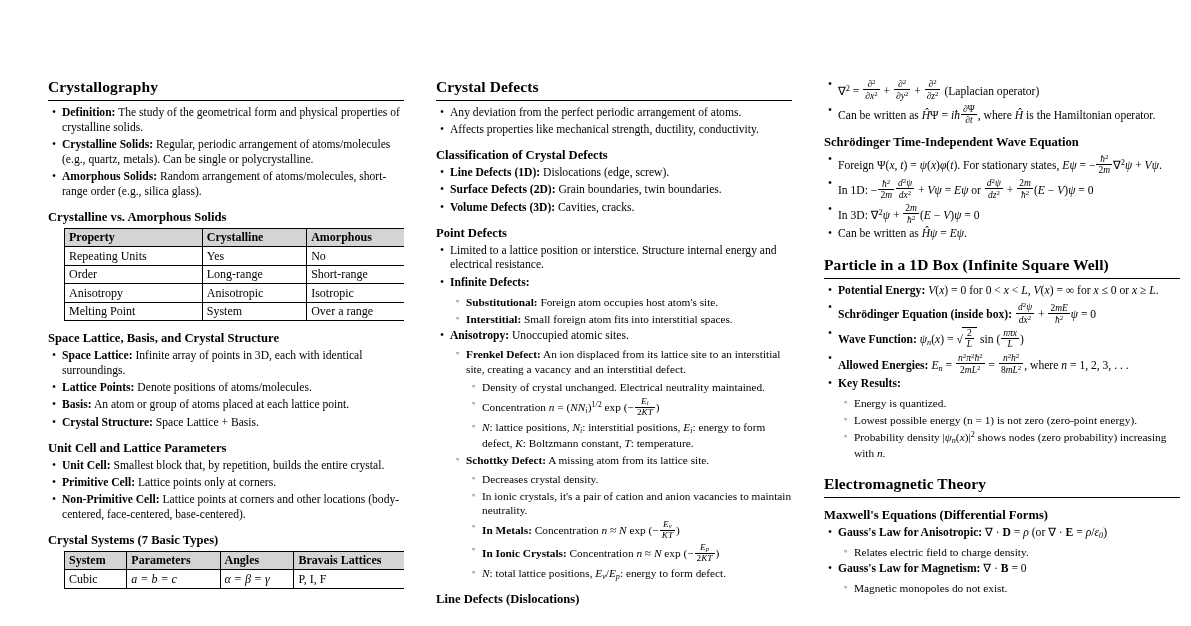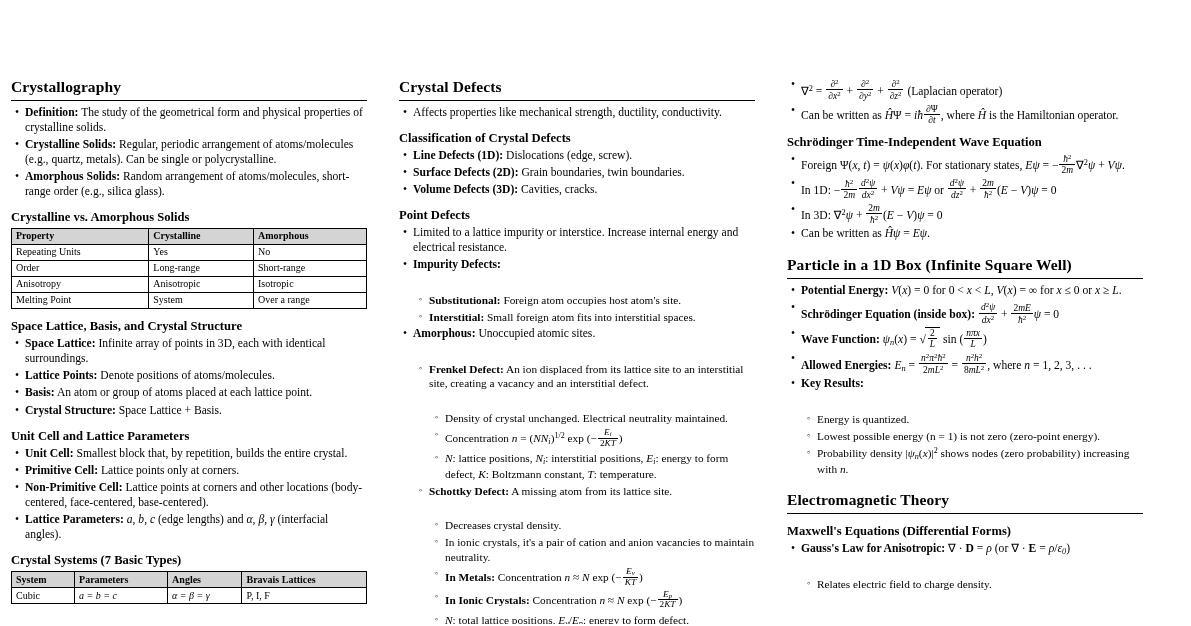--- a/index.html
+++ b/index.html
@@ -20,21 +20,20 @@
     height: 626px;
     padding: 0;
     box-sizing: border-box;
   }
   .cols {
     display: flex;
     gap: 32px;
     padding: 78px 48px 2px 48px;
     box-sizing: border-box;
     height: 626px;
-    justify-content: flex-end;
   }
   .col {
     width: 356px;
     flex: 0 0 356px;
     overflow: hidden;
   }
   h1.sec {
     font-family: "Liberation Serif", serif;
     font-size: 15.5px;
     font-weight: bold;
@@ -63,21 +62,21 @@
     padding-left: 0;
   }
   li::before {
     content: "•";
     position: absolute;
     left: -10px;
     top: 0;
   }
   ul ul {
     padding-left: 16px;
-    margin-top: 20px;
+    margin-top: 4px;
   }
   ul ul li { font-size: 11.3px; }
   ul ul li::before { content: "◦"; font-size: 9px; top: 1px; }
   ul ul ul li::before { content: "◦"; }
   b, .bld { font-weight: bold; }
   .m { font-family: "Liberation Serif", serif; font-style: italic; }
   .up { font-style: normal; }
   sub { font-size: 0.72em; vertical-align: -0.22em; font-style: italic; }
   sup { font-size: 0.72em; vertical-align: 0.45em; }
   .frac {
@@ -92,22 +91,22 @@
   .frac .num { border-bottom: 1px solid #000; }
   .sqrt {
     display: inline-block;
     border-top: 1px solid #000;
     padding: 0 2px;
     margin-left: -1px;
   }
   table.grid {
     border-collapse: collapse;
     width: 100%;
-    margin: 2px 0 2px 0;
-    font-size: 10px;
+    margin: 2px 0 2px 16px;
+    font-size: 12px;
   }
   table.grid th, table.grid td {
     border: 1px solid #000;
     padding: 1.5px 4px;
     text-align: left;
     line-height: 1.2;
   }
   table.grid thead th {
     background: #d4d4d4;
     font-weight: bold;
@@ -170,26 +169,20 @@
       <li><b>Lattice Points:</b> <span>Denote positions of atoms/molecules.</span></li>
       <li><b>Basis:</b> <span>An atom or group of atoms placed at each lattice point.</span></li>
       <li><b>Crystal Structure:</b> <span>Space Lattice + Basis.</span></li>
     </ul>
 
     <h2 class="sub">Unit Cell and Lattice Parameters</h2>
     <ul>
       <li><b>Unit Cell:</b> <span>Smallest block that, by repetition, builds the entire crystal.</span></li>
       <li><b>Primitive Cell:</b> <span>Lattice points only at corners.</span></li>
       <li><b>Non-Primitive Cell:</b> <span>Lattice points at corners and other locations (body-centered, face-centered, base-centered).</span></li>
-      <li><b>Lattice Parameters:</b>
-        <span class="m">a, b, c</span>
-        <span>(edge lengths) and</span>
-        <span class="m">α, β, γ</span>
-        <span>(interfacial angles).</span>
-      </li>
     </ul>
 
     <h2 class="sub">Crystal Systems (7 Basic Types)</h2>
     <table class="grid">
       <thead>
         <tr>
           <th>System</th>
           <th>Parameters</th>
           <th>Angles</th>
           <th>Bravais Lattices</th>
@@ -205,42 +198,43 @@
       </tbody>
     </table>
 
   </div>
 
   <div class="col">
 
     <h1 class="sec">Crystal Defects</h1>
 
     <ul>
+      <li>Any deviation from the perfect periodic arrangement of atoms.</li>
       <li>Affects properties like mechanical strength, ductility, conductivity.</li>
     </ul>
 
     <h2 class="sub">Classification of Crystal Defects</h2>
     <ul>
       <li><b>Line Defects (1D):</b> <span>Dislocations (edge, screw).</span></li>
       <li><b>Surface Defects (2D):</b> <span>Grain boundaries, twin boundaries.</span></li>
       <li><b>Volume Defects (3D):</b> <span>Cavities, cracks.</span></li>
     </ul>
 
     <h2 class="sub">Point Defects</h2>
     <ul>
-      <li>Limited to a lattice impurity or interstice. Increase internal energy and electrical resistance.</li>
-      <li>
-        <b>Impurity Defects:</b>
+      <li>Limited to a lattice position or interstice. Structure internal energy and electrical resistance.</li>
+      <li>
+        <b>Infinite Defects:</b>
         <ul>
           <li><b>Substitutional:</b> <span>Foreign atom occupies host atom's site.</span></li>
           <li><b>Interstitial:</b> <span>Small foreign atom fits into interstitial spaces.</span></li>
         </ul>
       </li>
       <li>
-        <b>Amorphous:</b> <span>Unoccupied atomic sites.</span>
+        <b>Anisotropy:</b> <span>Unoccupied atomic sites.</span>
         <ul>
           <li>
             <b>Frenkel Defect:</b> <span>An ion displaced from its lattice site to an interstitial site, creating a vacancy and an interstitial defect.</span>
             <ul>
               <li>Density of crystal unchanged. Electrical neutrality maintained.</li>
               <li>
                 <span>Concentration</span>
                 <span class="m">n</span> = (<span class="m">NN<sub>i</sub></span>)<sup>1/2</sup> exp<span class="nowrap"> (−<span class="frac"><span class="num"><span class="m">E<sub>i</sub></span></span><span>2<span class="m">KT</span></span></span>)</span>
               </li>
               <li>
@@ -346,18 +340,25 @@
     <h1 class="sec spaced">Electromagnetic Theory</h1>
     <h2 class="sub">Maxwell's Equations (Differential Forms)</h2>
     <ul>
       <li>
         <b>Gauss's Law for Anisotropic:</b>
         ∇ · <b class="up">D</b> = <span class="m">ρ</span> <span>(or</span> ∇ · <b class="up">E</b> = <span class="m">ρ</span>/<span class="m">ε</span><sub>0</sub>)
         <ul>
           <li>Relates electric field to charge density.</li>
         </ul>
       </li>
+      <li>
+        <b>Gauss's Law for Magnetism:</b>
+        ∇ · <b class="up">B</b> = 0
+        <ul>
+          <li>Magnetic monopoles do not exist.</li>
+        </ul>
+      </li>
     </ul>
 
   </div>
 
 </div>
 </div>
 
 </body></html>

